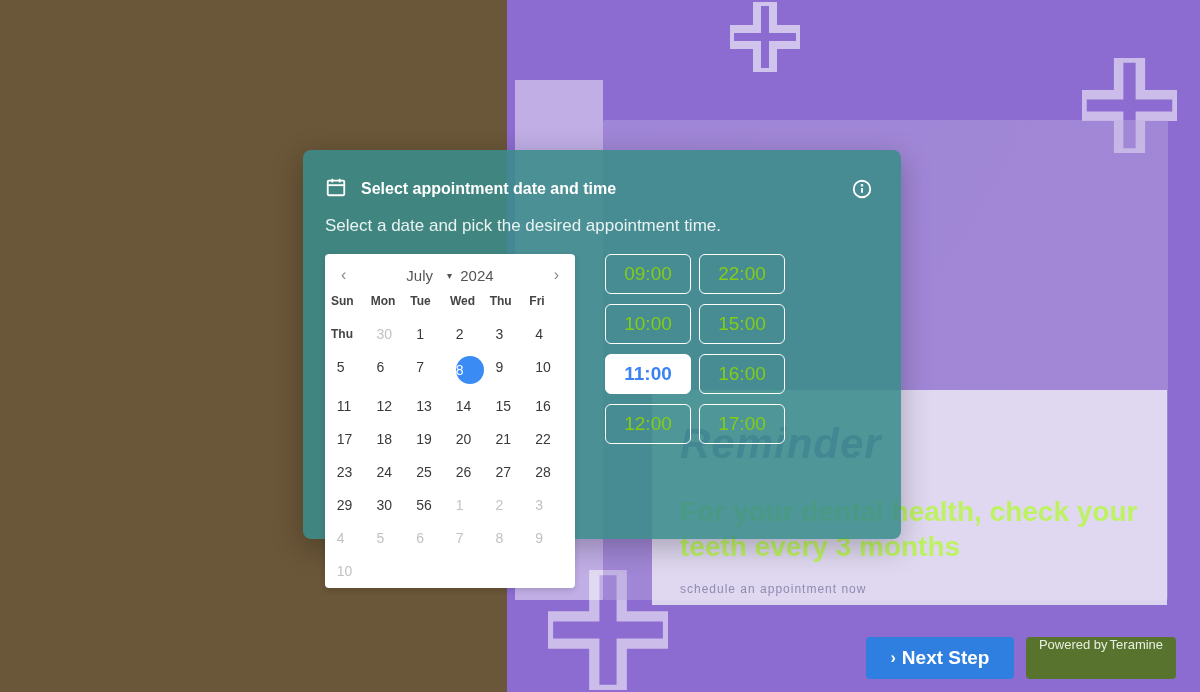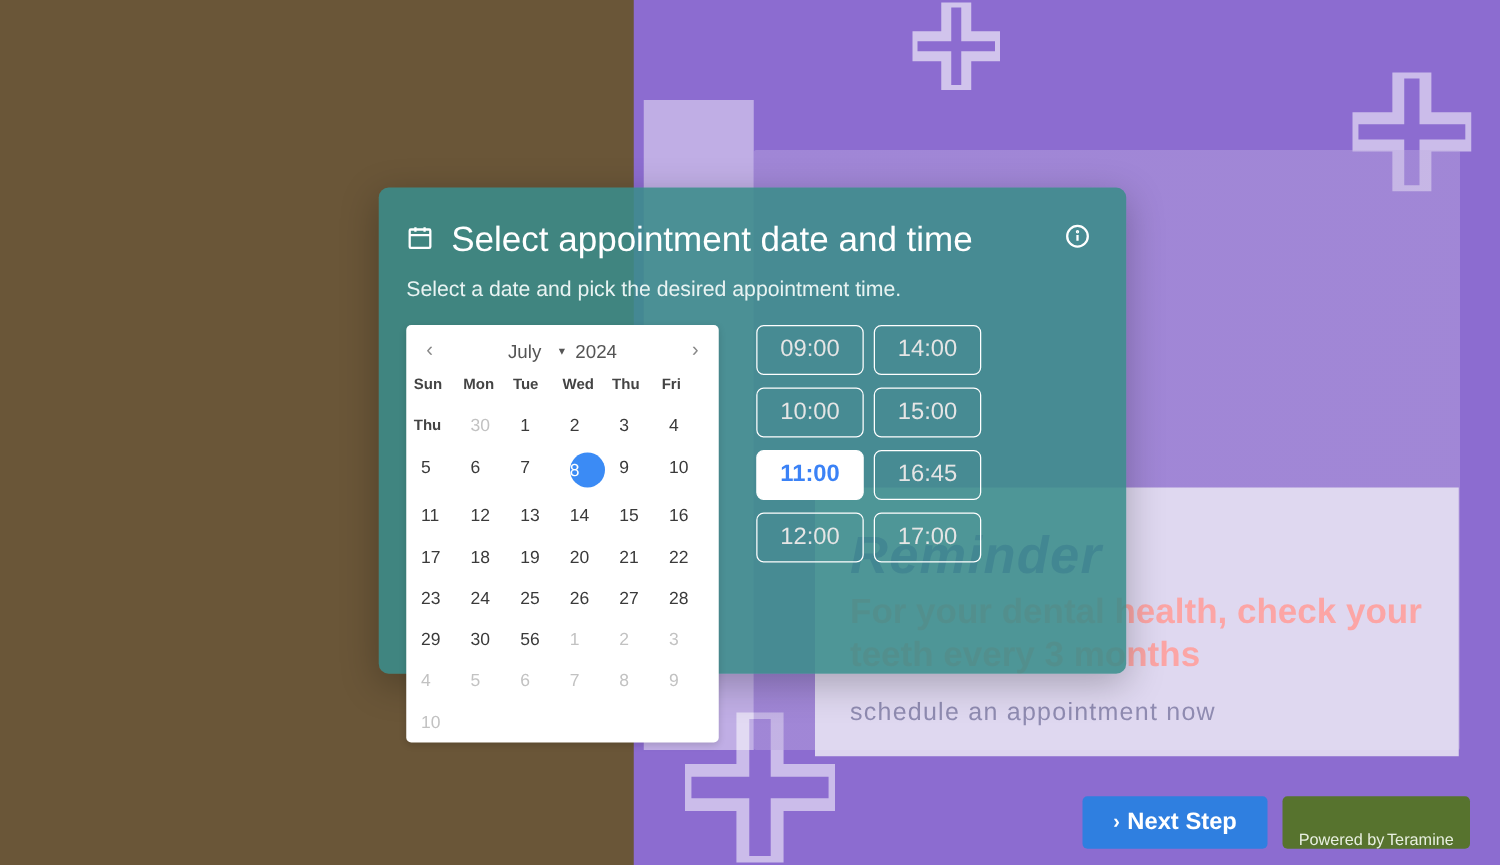--- a/index.html
+++ b/index.html
@@ -18,25 +18,25 @@
 .card-reminder {
   position: absolute; left: 652px; top: 390px; width: 515px; height: 215px;
   background: rgba(234,230,244,0.85);
   padding: 30px 28px;
 }
 .card-reminder .title {
   font-size: 42px; font-weight: 700; font-style: italic;
   color: #7a67c8; letter-spacing: 1px;
 }
 .card-reminder .body {
-  font-size: 28px; color: #fca5a5; font-weight: 600; line-height: 1.25;
-  margin-top: 3px;
+  font-size: 28px; color: #bef264; font-weight: 600; line-height: 1.25;
+  margin-top: 26px;
 }
 .card-reminder .cta {
-  font-size: 20px; color: #8f8bb1; margin-top: 18px; letter-spacing: 1px;
+  font-size: 12px; color: #8f8bb1; margin-top: 18px; letter-spacing: 1px;
 }
 
 .card-left {
   position: absolute; left: 515px; top: 80px; width: 88px; height: 520px;
   background: rgba(255,255,255,0.45);
 }
 
 .portrait {
   position: absolute; left: 603px; top: 120px; width: 565px; height: 480px;
   background: linear-gradient(120deg, rgba(180,160,220,0.5), rgba(200,185,225,0.35));
@@ -45,21 +45,21 @@
 
 
 .modal {
   position: absolute; left: 303px; top: 150px; width: 598px; height: 389px;
   background: rgba(58,140,138,0.88);
   border-radius: 8px;
   color: #fff; padding: 26px 22px 22px 22px;
   box-shadow: 0 8px 30px rgba(0,0,0,0.25);
 }
 .modal-header { display: flex; align-items: center; gap: 14px; position: relative; }
-.modal-header h2 { font-size: 28px; font-weight: 400; }
+.modal-header h2 { font-size: 16px; font-weight: 700; }
 .info-icon { position: absolute; right: 6px; top: 2px; cursor: pointer; }
 .modal-sub { margin-top: 14px; font-size: 17px; color: #e8f3f2; }
 
 .modal-body { display: flex; gap: 30px; margin-top: 18px; }
 
 
 .calendar {
   width: 253px; background: #fff; border-radius: 4px; color: #333;
   padding: 10px 6px 6px 6px; font-size: 14px;
   box-shadow: 0 2px 6px rgba(0,0,0,0.15);
@@ -87,38 +87,38 @@
 }
 
 
 .slots {
   display: grid; grid-template-columns: repeat(3, 86px);
   grid-auto-rows: 40px; gap: 10px 8px;
   align-content: start;
 }
 .slot {
   border: 1.5px solid #fff; border-radius: 6px;
-  color: #e5e5e5; font-size: 19px; font-weight: 500;
+  color: #84cc16; font-size: 19px; font-weight: 500;
   display: flex; align-items: center; justify-content: center;
   cursor: pointer; background: transparent;
 }
 .slot.selected { background: #fff; color: #3b82f6; font-weight: 700; }
 
 
 .next-btn {
   position: absolute; left: 866px; top: 637px; width: 148px; height: 42px;
   background: #2f7fe0; color: #fff; border: none; border-radius: 4px;
   font-size: 19px; font-weight: 600; display: flex; align-items: center; justify-content: center; gap: 6px;
   cursor: pointer;
 }
 .next-btn .chev { font-size: 16px; font-weight: 800; }
 .powered {
   position: absolute; left: 1026px; top: 637px; width: 150px; height: 42px;
   background: #57732e; color: #e8efe0; border-radius: 4px;
-  font-size: 13px; display: flex; align-items: flex-end; justify-content: center;
+  font-size: 13px; display: flex; align-items: flex-start; justify-content: center;
   cursor: pointer;
 }
 .powered b { font-weight: 400; margin-left: 2px; }
 </style>
 </head>
 <body>
 
 <div class="bg-right"></div>
 
 <div class="plus-shape" style="left:730px;top:2px">
@@ -230,23 +230,23 @@
           <div class="cal-day other">9</div>
           <div class="cal-day other">10</div>
         </div>
     </div>
 
     <div class="slots" id="slots" style="grid-template-rows: repeat(4, 40px); grid-auto-flow: column;">
         <div class="slot">09:00</div>
         <div class="slot">10:00</div>
         <div class="slot selected">11:00</div>
         <div class="slot">12:00</div>
-        <div class="slot">14:00</div>
+        <div class="slot">22:00</div>
         <div class="slot">15:00</div>
-        <div class="slot">16:45</div>
+        <div class="slot">16:00</div>
         <div class="slot">17:00</div>
         <div style="visibility: hidden;"></div>
         <div style="visibility: hidden;"></div>
         <div style="visibility: hidden;"></div>
       </div>
   </div>
 </div>
 
 <button class="next-btn">
   <span class="chev">›</span>

